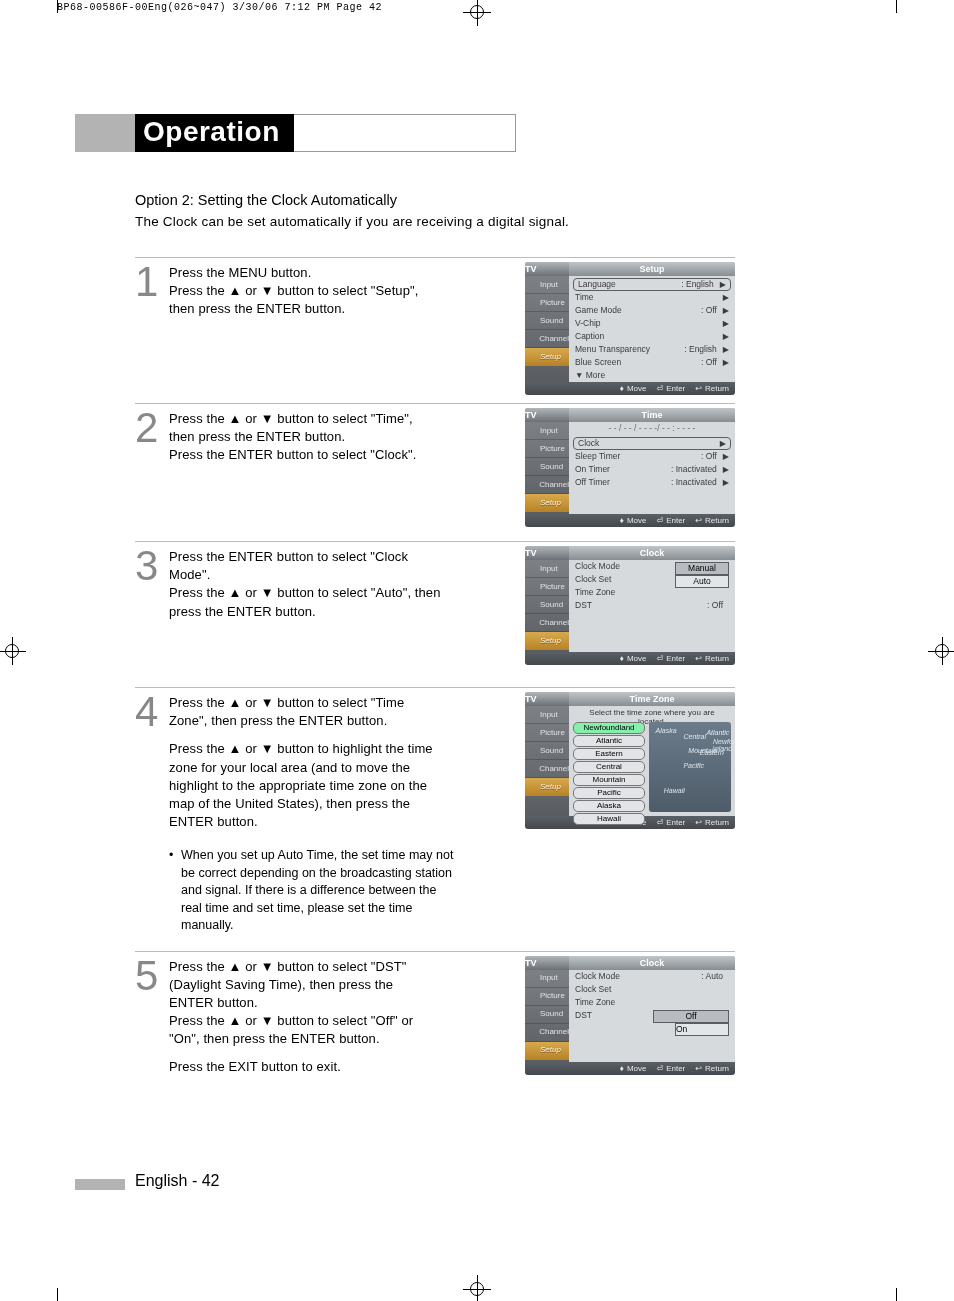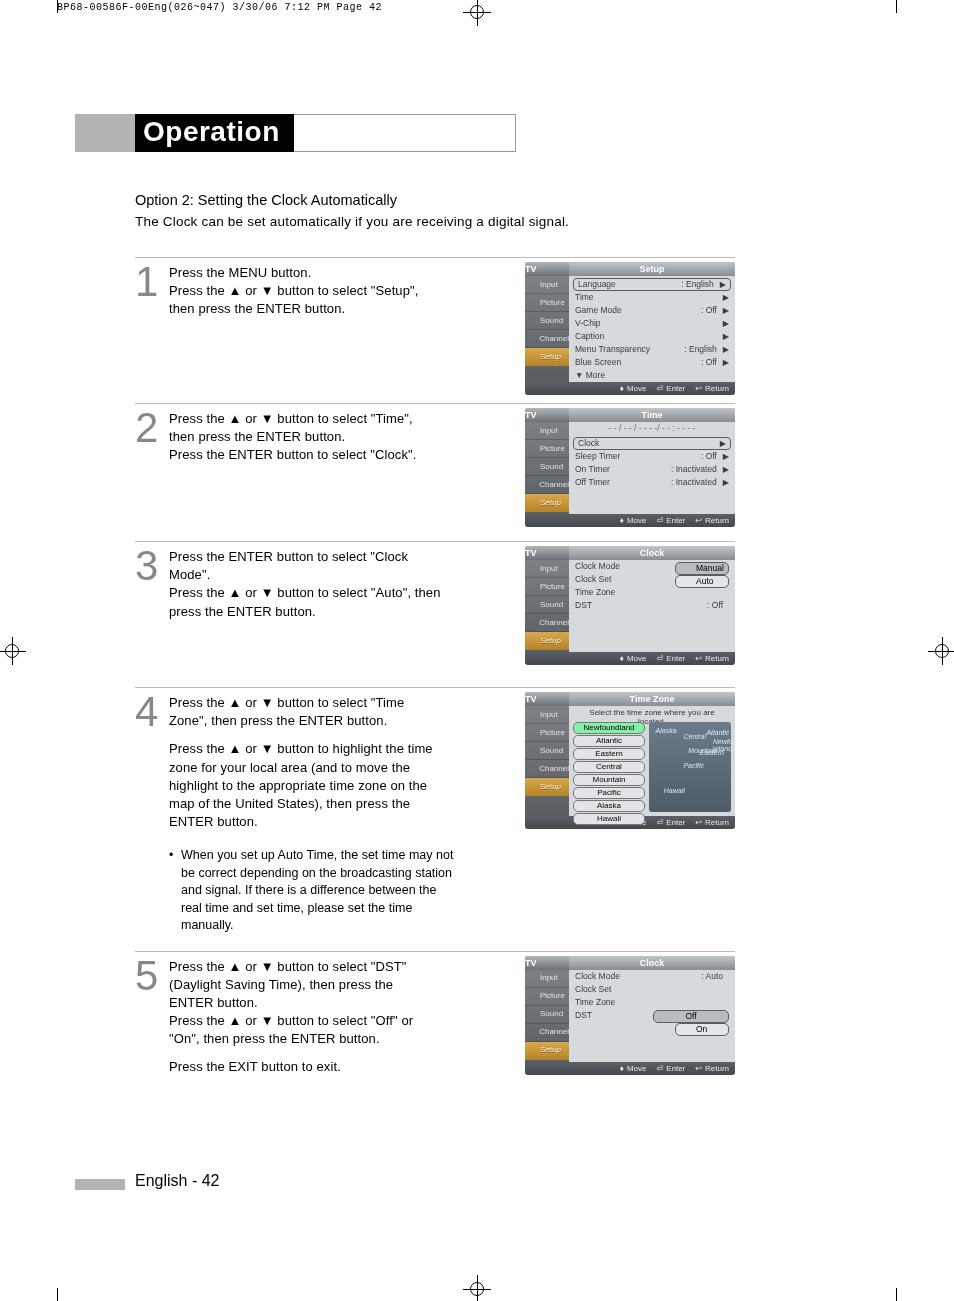--- a/index.html
+++ b/index.html
@@ -163,23 +163,23 @@
   .osd-footer {
     background: linear-gradient(#5a6066,#44484d);
     color: #e4e7ea; font-size: 8px; height: 13px; line-height: 13px;
     display: flex; justify-content: flex-end; gap: 10px; padding: 0 6px;
   }
   .osd-footer span { display: inline-flex; align-items: center; gap: 3px; }
   .osd-footer .sym { font-size: 8px; }
 
   .osd-option-box {
     position: absolute; right: 6px;
-    border: 1px solid #5a5e63; border-radius: 5px;
+    border: 1px solid #5a5e63; border-radius: 0;
     background: #e3e6e9; font-size: 8.5px;
-    padding: 0 20px; line-height: 11px;
+    padding: 0 0; line-height: 11px;
   }
   .osd-option-sel {
     background: #b8bcc1;
   }
 
   .timezone-map {
     position: absolute; left: 80px; right: 4px; top: 16px; bottom: 4px;
     background: linear-gradient(#6b7b8a,#4e5c69);
     border-radius: 3px;
   }

